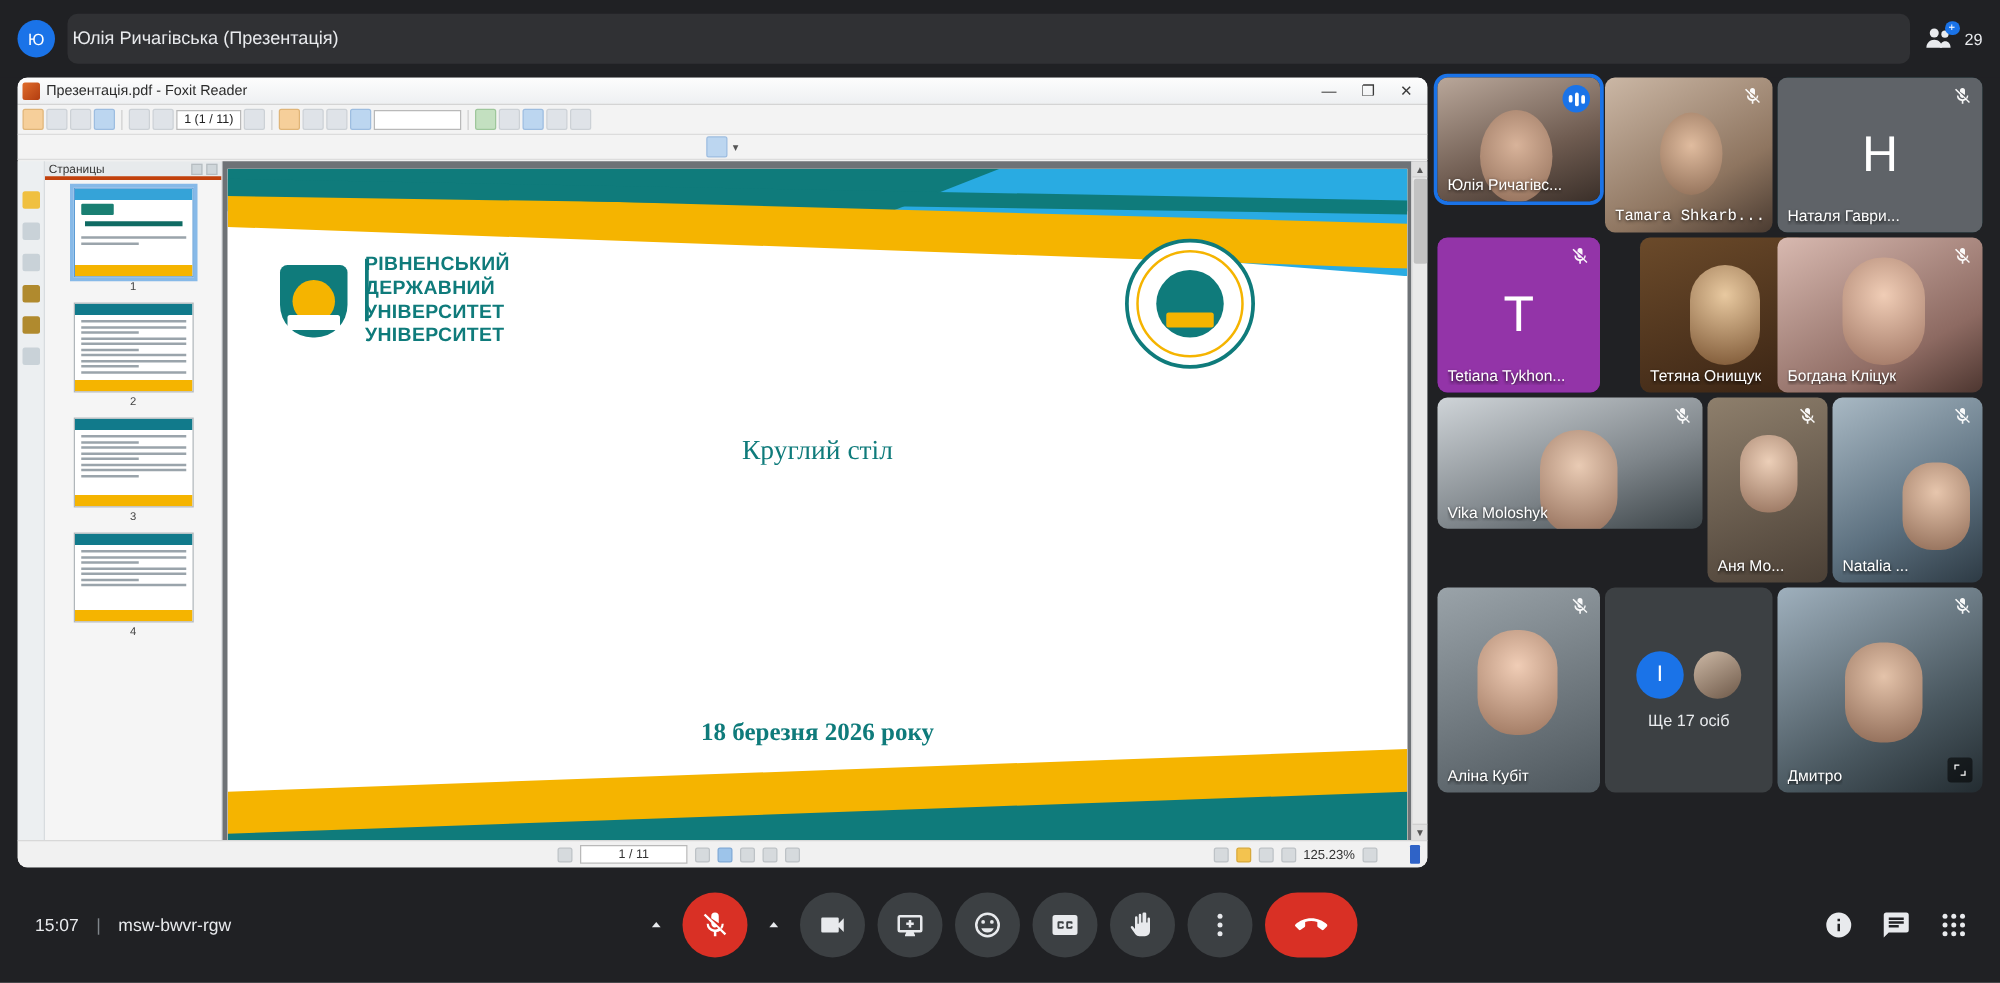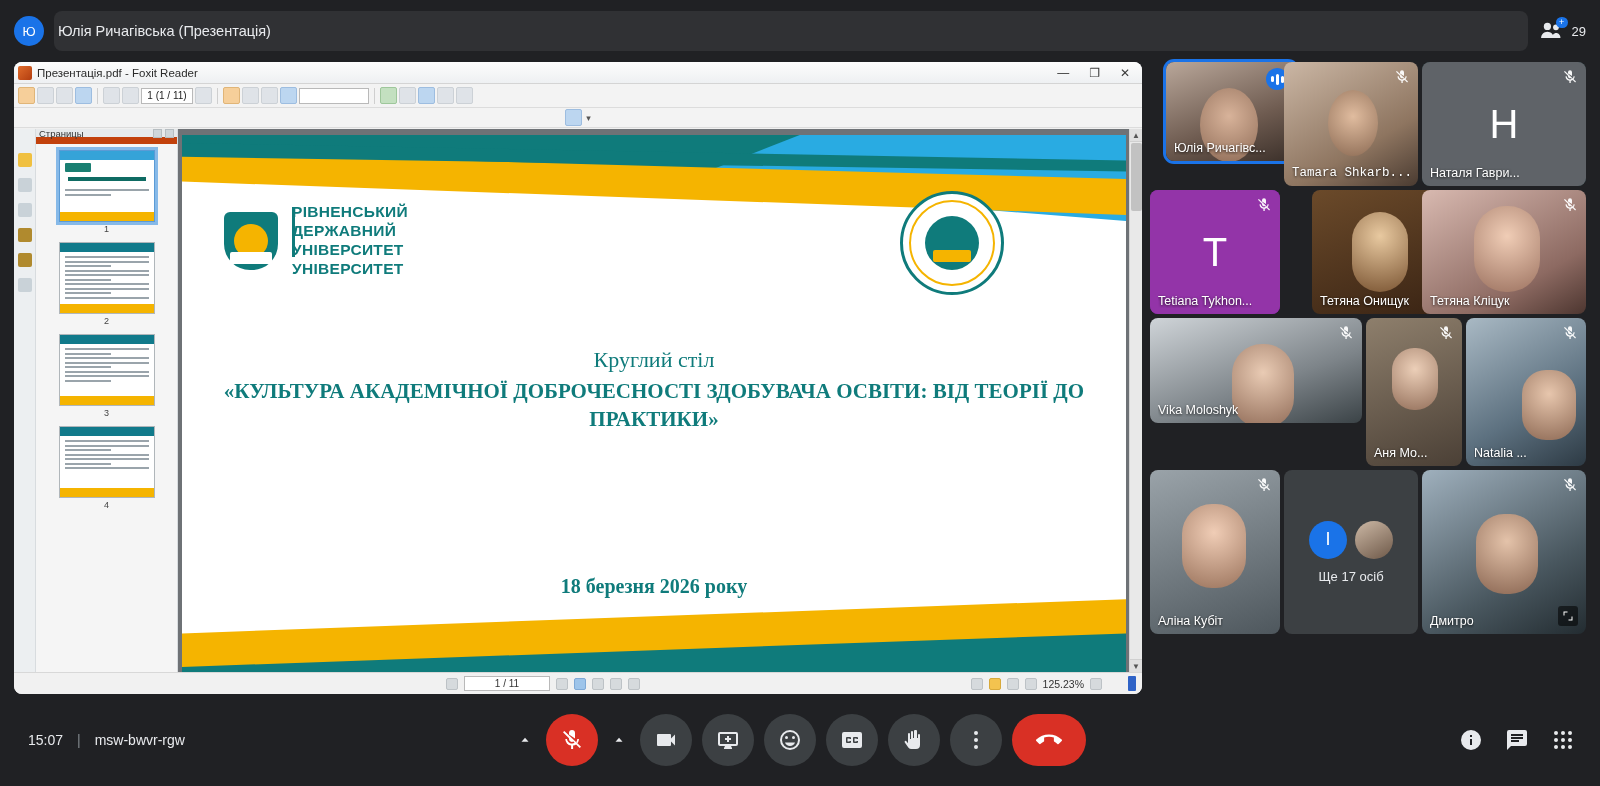--- a/index.html
+++ b/index.html
@@ -91,21 +91,21 @@
     display: flex; flex-direction: column; align-items: center; padding-top: 24px; gap: 11px;
   }
   .rail-ico { width: 14px; height: 14px; border-radius: 2px; background: #c9d2d8; }
   .rail-ico.y { background: #f0c040; }
   .rail-ico.k { background: #b08a2e; }
   .thumbs-pane {
     width: 142px; background: #f5f5f5; border-right: 1px solid #d8dcdf;
     display: flex; flex-direction: column;
   }
   .thumbs-head {
-    height: 15px; background: #e7eaec; border-bottom: 7px solid #c2410c;
+    height: 15px; background: #e7eaec; border-bottom: 3px solid #c2410c;
     font-size: 9.5px; color: #333; display: flex; align-items: center;
     padding: 0 3px; gap: 3px;
   }
   .thumbs-head .sq { width: 9px; height: 9px; background: #cfd6da; border: 1px solid #b6bdc1; }
   .thumbs-list { flex: 1 1 auto; overflow: hidden; padding: 6px 0 0 0; position: relative; }
   .thumb { width: 96px; margin: 0 auto 8px; }
   .thumb .page {
     width: 96px; height: 72px; border: 1px solid #b0b6ba; background: #fff;
     position: relative; overflow: hidden;
   }
@@ -487,21 +487,20 @@
               </div>
             </div>
             <div class="uni-bar"></div>
 
             <div class="seal">
               <div class="seal-inner"></div>
             </div>
 
             <div class="slide-text">
               <div class="slide-kicker">Круглий стіл</div>
-              <div class="slide-title">«КУЛЬТУРА АКАДЕМІЧНОЇ ДОБРОЧЕСНОСТІ ЗДОБУВАЧА ОСВІТИ: ВІД ТЕОРІЇ ДО ПРАКТИКИ»</div>
             </div>
             <div class="slide-date">18 березня 2026 року</div>
 
             <div class="yellow-bottom"></div>
             <div class="teal-bottom"></div>
           </div>
 
           <div class="vscroll">
             <div class="arrow">▲</div>
             <div class="thumbv"></div>
@@ -528,21 +527,21 @@
         <div class="st-ico"></div>
         <span style="width:14px"></span>
         <div class="st-blue"></div>
       </div>
 
     </div>
   </div>
 
   <div class="grid">
 
-    <div class="tile speaking" style="left:16px;top:0;width:130px;height:99px;background:linear-gradient(160deg,#b9a79a,#6e5b50 60%,#3a2f29);">
+    <div class="tile speaking" style="left:0;top:0;width:130px;height:99px;background:linear-gradient(160deg,#b9a79a,#6e5b50 60%,#3a2f29);">
       <div class="ph">
           <div class="face" style="left:34px;top:26px;width:58px;height:74px;background:radial-gradient(circle at 50% 38%,#d8b39a,#8d6a55);"></div>
         </div>
       <div class="spk-dots">
           <i></i>
           <i></i>
           <i></i>
         </div>
       <div class="name">Юлія Ричагівс...</div>
     </div>
@@ -583,21 +582,21 @@
       <div class="name">Тетяна Онищук</div>
     </div>
 
     <div class="tile" style="left:272px;top:128px;width:164px;height:124px;background:linear-gradient(150deg,#d8b9b0,#8d6a62 70%,#4d3630);">
       <div class="ph">
           <div class="face" style="left:52px;top:16px;width:66px;height:86px;border-radius:32px;background:radial-gradient(circle at 50% 35%,#f0cdb6,#9c7260);"></div>
         </div>
       <svg class="mic" viewBox="0 0 24 24">
           <path fill="#fff" d="M15 10.6V5a3 3 0 0 0-6 0v1.6zM19 11h-1.7a5.3 5.3 0 0 1-1 3l1.2 1.2A7 7 0 0 0 19 11M4.3 2.9 3 4.2l6 6V11a3 3 0 0 0 4.4 2.6l1.2 1.2A5 5 0 0 1 7 11H5.3a6.7 6.7 0 0 0 5.8 6.6V21h2v-3.4a6.6 6.6 0 0 0 3-1.1l3.6 3.6 1.3-1.3z"></path>
         </svg>
-      <div class="name">Тетяна Кліцук</div>
+      <div class="name">Богдана Кліцук</div>
     </div>
 
     <div class="tile" style="left:0;top:256px;width:212px;height:105px;background:linear-gradient(160deg,#cfd4d8,#7d8489 60%,#3b4347);text-decoration:underline;">
       <div class="ph">
           <div class="face" style="left:82px;top:26px;width:62px;height:84px;border-radius:30px;background:radial-gradient(circle at 50% 34%,#e9cbb4,#8f6a56);"></div>
         </div>
       <svg class="mic" viewBox="0 0 24 24">
           <path fill="#fff" d="M15 10.6V5a3 3 0 0 0-6 0v1.6zM19 11h-1.7a5.3 5.3 0 0 1-1 3l1.2 1.2A7 7 0 0 0 19 11M4.3 2.9 3 4.2l6 6V11a3 3 0 0 0 4.4 2.6l1.2 1.2A5 5 0 0 1 7 11H5.3a6.7 6.7 0 0 0 5.8 6.6V21h2v-3.4a6.6 6.6 0 0 0 3-1.1l3.6 3.6 1.3-1.3z"></path>
         </svg>
       <div class="name">Vika Moloshyk</div>

